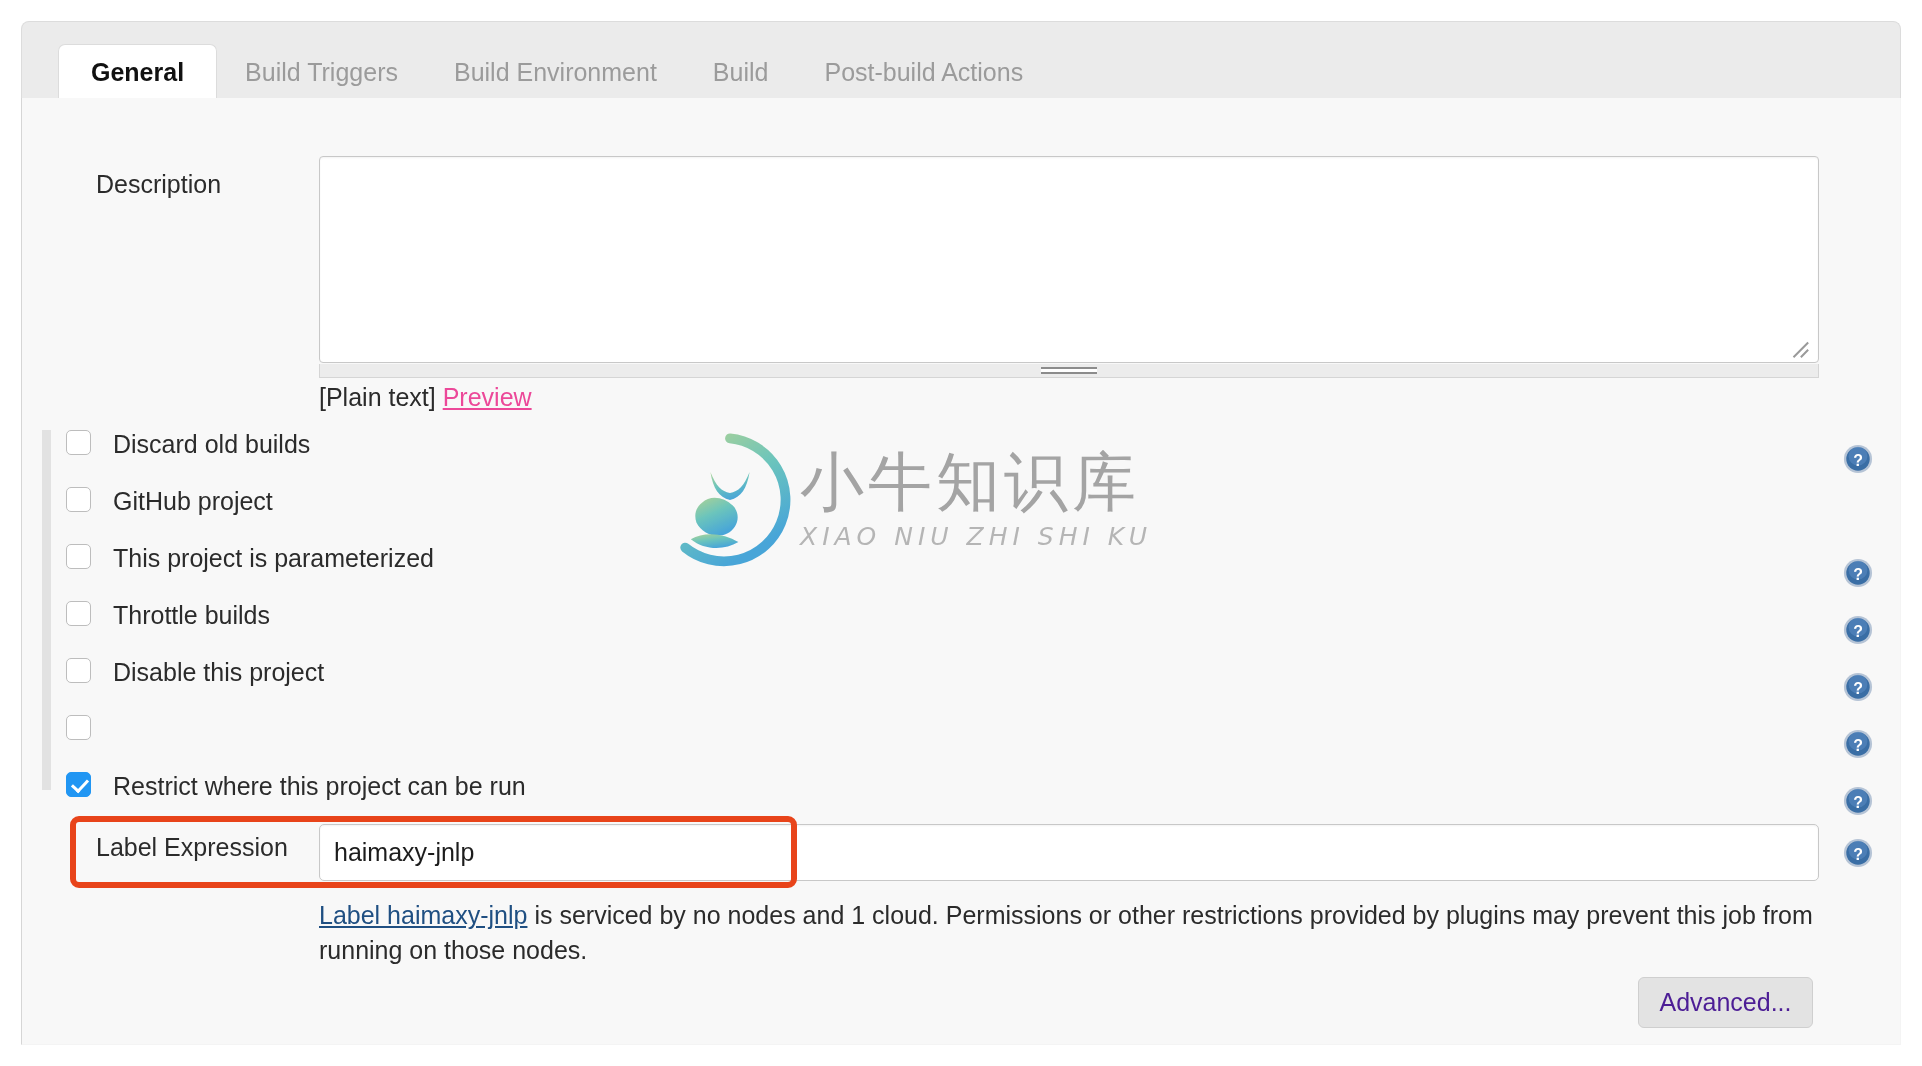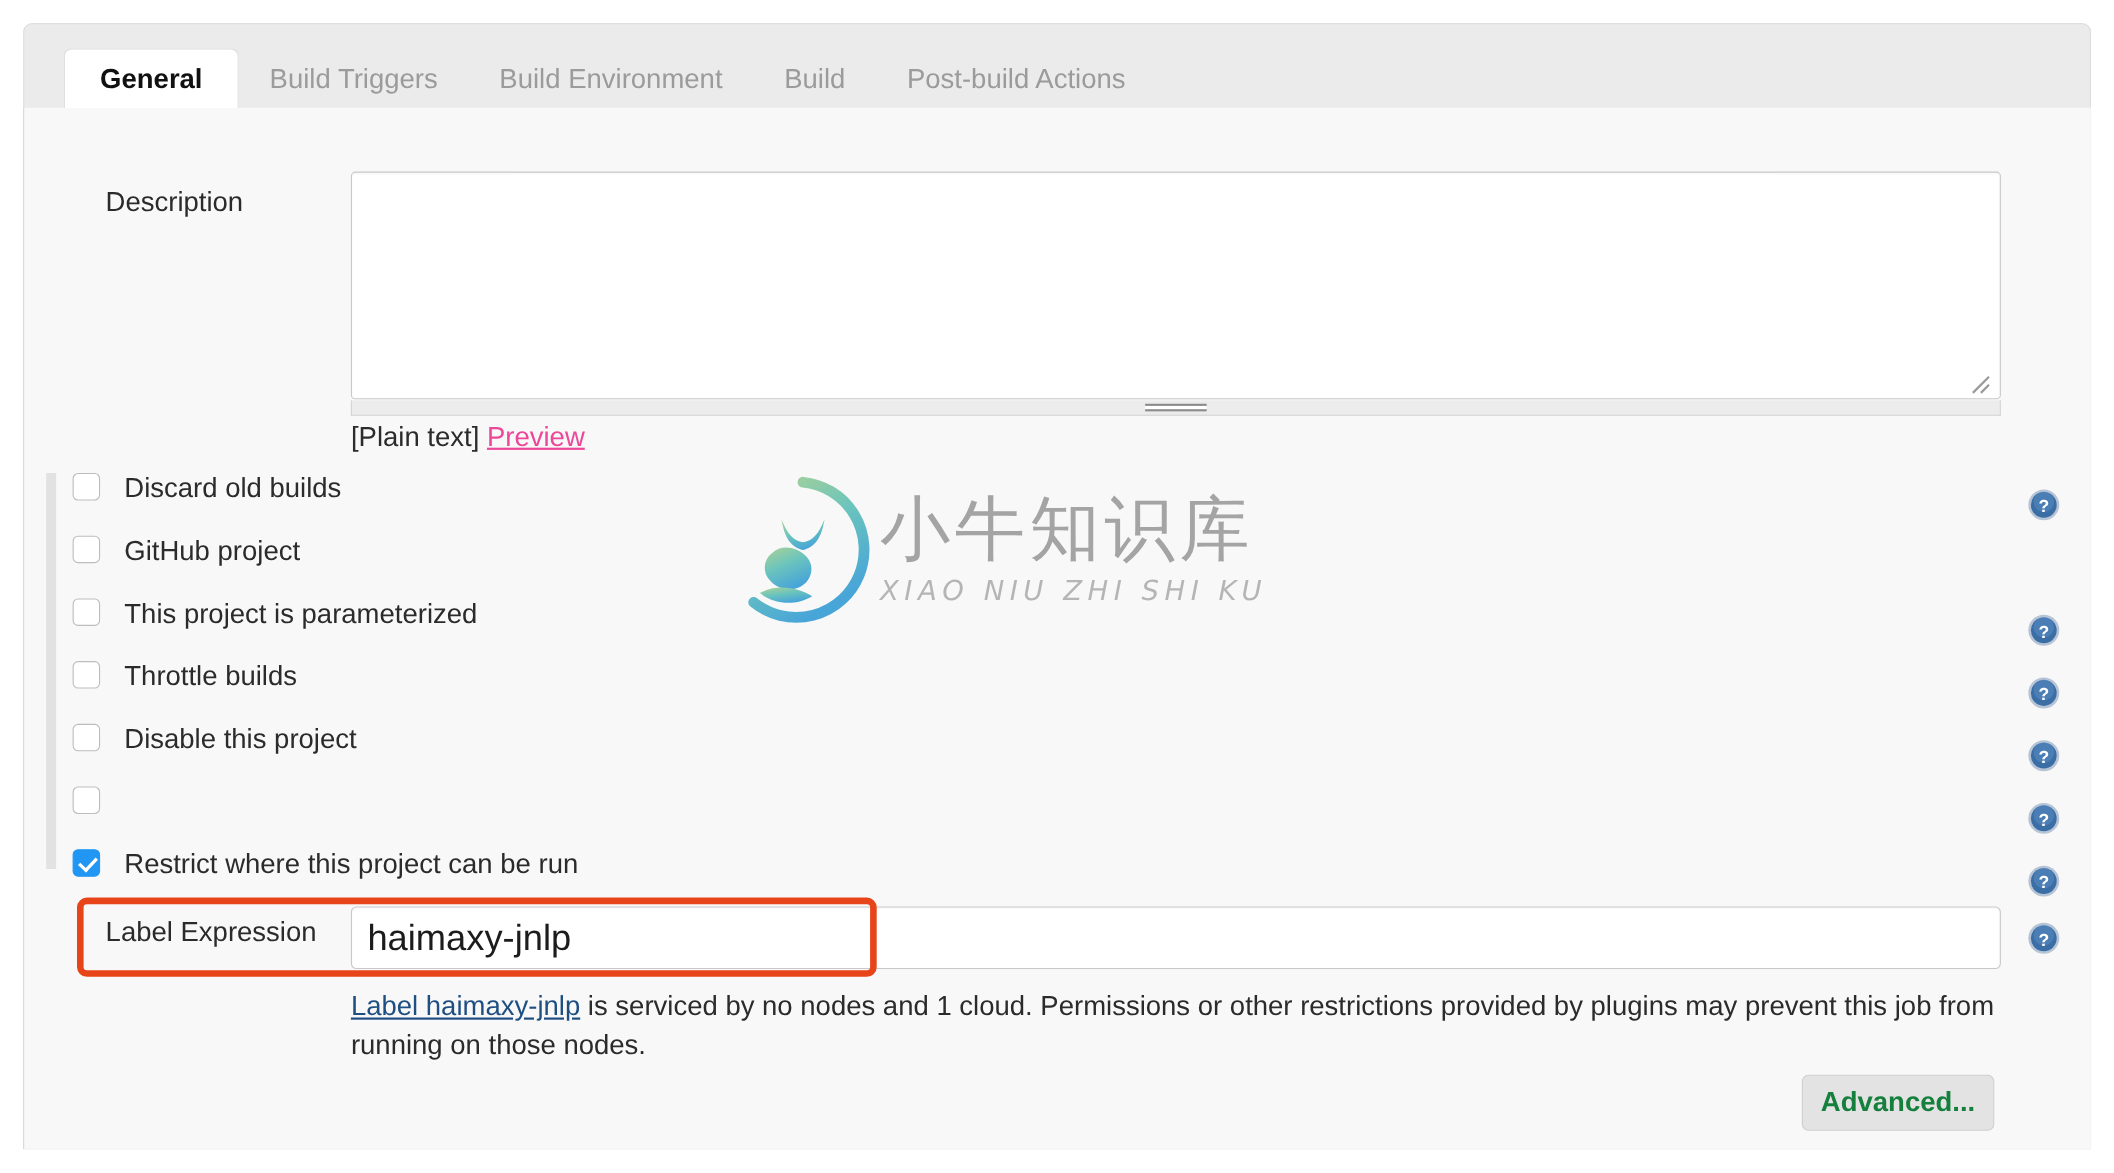--- a/index.html
+++ b/index.html
@@ -224,21 +224,21 @@
     white-space: nowrap;
   }
   .label-expr-input {
     position: absolute;
     left: 319px; top: 824px;
     width: 1500px; height: 57px;
     background: #ffffff;
     border: 1px solid #c8c8c8;
     border-radius: 5px;
     box-shadow: inset 0 1px 2px rgba(0,0,0,0.05);
-    font-size: 33px;
+    font-size: 25px;
     color: #1c1c1c;
     padding: 0 14px;
     font-family: "Liberation Sans", sans-serif;
     outline: none;
   }
 
   
   .help-text {
     position: absolute;
     left: 319px; top: 898px;
@@ -255,22 +255,22 @@
 
   
   .advanced-btn {
     position: absolute;
     left: 1638px; top: 977px;
     width: 175px; height: 51px;
     background: #e3e3e3;
     border: 1px solid #cfcfcf;
     border-radius: 6px;
     font-size: 25px;
-    font-weight: bold;
-    color: #15803d;
+    font-weight: normal;
+    color: #4c1d95;
     font-family: "Liberation Sans", sans-serif;
     cursor: pointer;
   }
 </style>
 </head>
 <body>
 
 <div id="screen">
 
   <div class="tabbar">

